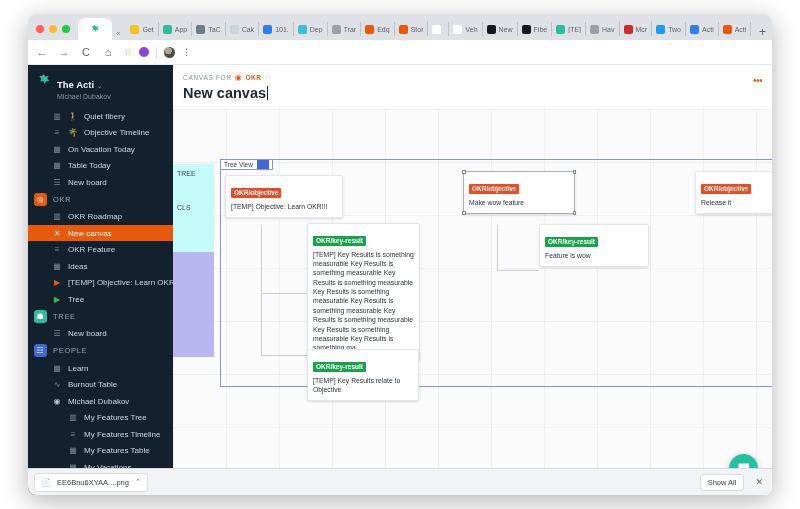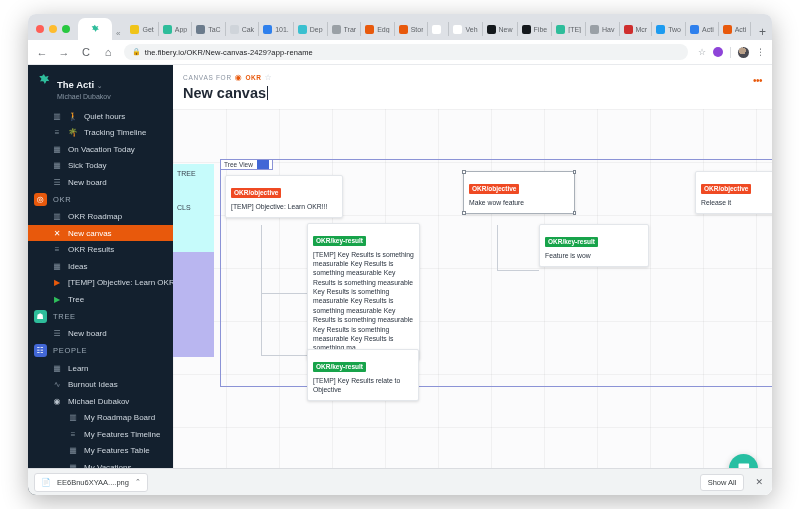--- a/index.html
+++ b/index.html
@@ -360,24 +360,20 @@
         <div class="minitab"></div>
       </div>
     <span class="newtab-plus">+</span>
   </div>
 
   <div id="omnibox-row">
     <span class="navbtn">←</span>
     <span class="navbtn">→</span>
     <span class="navbtn">C</span>
     <span class="navbtn">⌂</span>
-    <div id="urlpill">
-      <span class="lock">🔒</span>
-      <span id="url-text">the.fibery.io/OKR/New-canvas-2429?app-rename</span>
-    </div>
     <div class="omni-right">
       <span class="star">☆</span>
       <span class="ext-circle"></span>
       <span class="divider-v"></span>
       <span class="avatar-top"></span>
       <span class="kebab">⋮</span>
     </div>
   </div>
 
   <div id="app-body">
@@ -391,54 +387,54 @@
         </span>
         <span class="ws-names">
           <span class="ws-title"><span>The Acti</span> <span class="caret">⌄</span></span>
           <div class="ws-sub">Michael Dubakov</div>
         </span>
       </div>
       <div id="sidebar-body">
           <div class="row indent1">
             <span class="ic">▥</span>
             <span class="emoji">🚶</span>
-            <span>Quiet hours</span>
+            <span>Quiet fibery</span>
           </div>
           <div class="row indent1">
             <span class="ic">≡</span>
             <span class="emoji">🌴</span>
-            <span>Tracking Timeline</span>
+            <span>Objective Timeline</span>
           </div>
           <div class="row indent1">
             <span class="ic">▦</span>
             <span>On Vacation Today</span>
           </div>
           <div class="row indent1">
             <span class="ic">▦</span>
-            <span>Sick Today</span>
+            <span>Table Today</span>
           </div>
           <div class="row indent1">
             <span class="ic">☰</span>
             <span>New board</span>
           </div>
           <div class="sec">
             <span class="badge" style="background: rgb(232, 89, 12);">◎</span>
             <span>OKR</span>
           </div>
           <div class="row indent1">
             <span class="ic">▥</span>
             <span>OKR Roadmap</span>
           </div>
           <div class="row indent1 active">
             <span class="ic">✕</span>
             <span>New canvas</span>
           </div>
           <div class="row indent1">
             <span class="ic">≡</span>
-            <span>OKR Results</span>
+            <span>OKR Feature</span>
           </div>
           <div class="row indent1">
             <span class="ic">▦</span>
             <span>Ideas</span>
           </div>
           <div class="row indent1">
             <span class="ic" style="color: rgb(232, 89, 12);">▶</span>
             <span>[TEMP] Objective: Learn OKR!!!</span>
           </div>
           <div class="row indent1">
@@ -456,29 +452,29 @@
           <div class="sec">
             <span class="badge" style="background: rgb(66, 103, 214);">☷</span>
             <span>PEOPLE</span>
           </div>
           <div class="row indent1">
             <span class="ic">▦</span>
             <span>Learn</span>
           </div>
           <div class="row indent1">
             <span class="ic">∿</span>
-            <span>Burnout Ideas</span>
+            <span>Burnout Table</span>
           </div>
           <div class="row indent1">
             <span class="ic" style="color: rgb(184, 194, 204);">◉</span>
             <span>Michael Dubakov</span>
           </div>
           <div class="row indent2">
             <span class="ic">▥</span>
-            <span>My Roadmap Board</span>
+            <span>My Features Tree</span>
           </div>
           <div class="row indent2">
             <span class="ic">≡</span>
             <span>My Features Timeline</span>
           </div>
           <div class="row indent2">
             <span class="ic">▦</span>
             <span>My Features Table</span>
           </div>
           <div class="row indent2">

